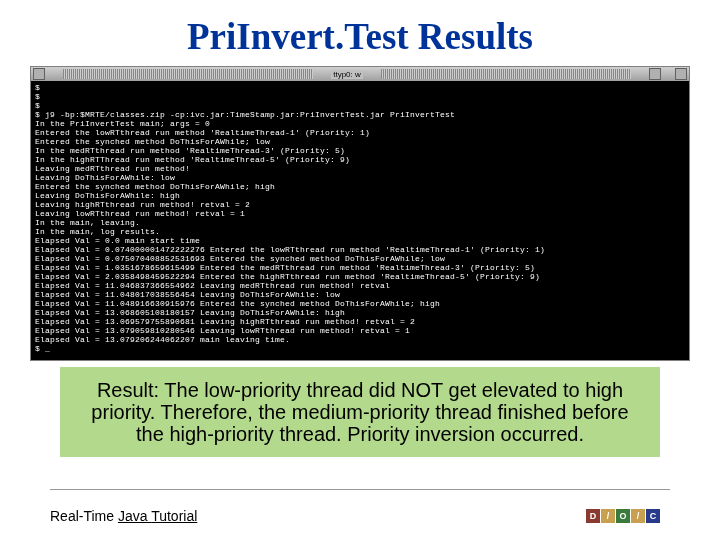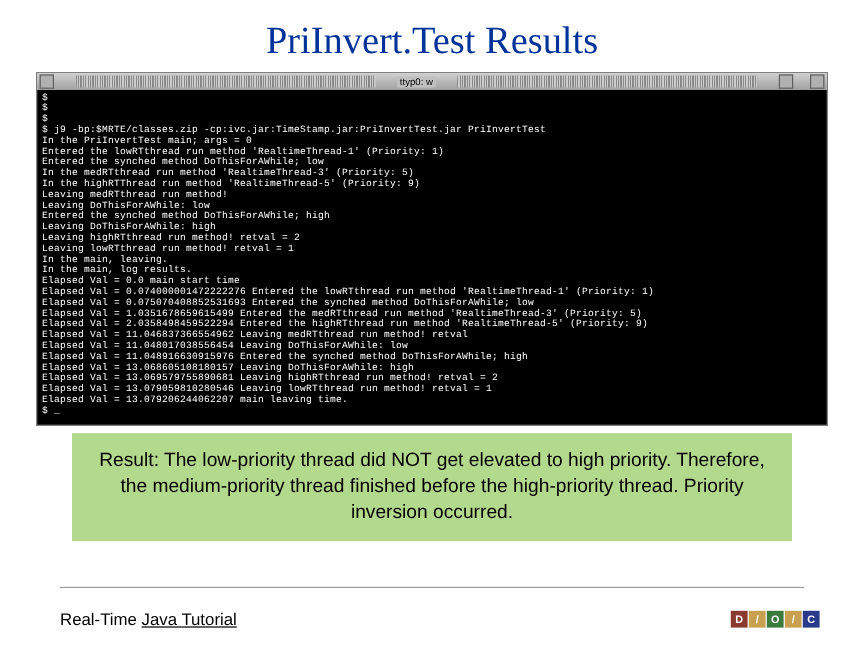--- a/index.html
+++ b/index.html
@@ -7,22 +7,22 @@
     padding: 0;
     width: 720px;
     height: 540px;
     font-family: Arial, sans-serif;
     background: white;
     position: relative;
   }
   .title {
     text-align: center;
     font-family: "Times New Roman", serif;
-    font-size: 32px;
-    font-weight: normal;
+    font-size: 37px;
+    font-weight: bold;
     color: #003399;
     padding: 15px 0 8px 0;
   }
   .terminal-container {
     margin: 0 30px;
     border: 1px solid #808080;
     background: #e0e0e0;
   }
   .titlebar {
     display: flex;
@@ -62,28 +62,28 @@
     white-space: pre;
     letter-spacing: 0.2px;
     overflow: hidden;
     height: 275px;
   }
   .result-box {
     margin: 6px 60px 0 60px;
     background: #b3d98c;
     padding: 12px 22px;
     text-align: center;
-    font-size: 16px;
+    font-size: 20px;
     line-height: 22px;
   }
   .footer {
     position: absolute;
     bottom: 16px;
     left: 50px;
-    right: 37px;
+    right: 60px;
     display: flex;
     align-items: center;
     justify-content: space-between;
     font-size: 14px;
   }
   .footer-left {
     text-align: left;
   }
   .footer-right {
     text-align: right;

